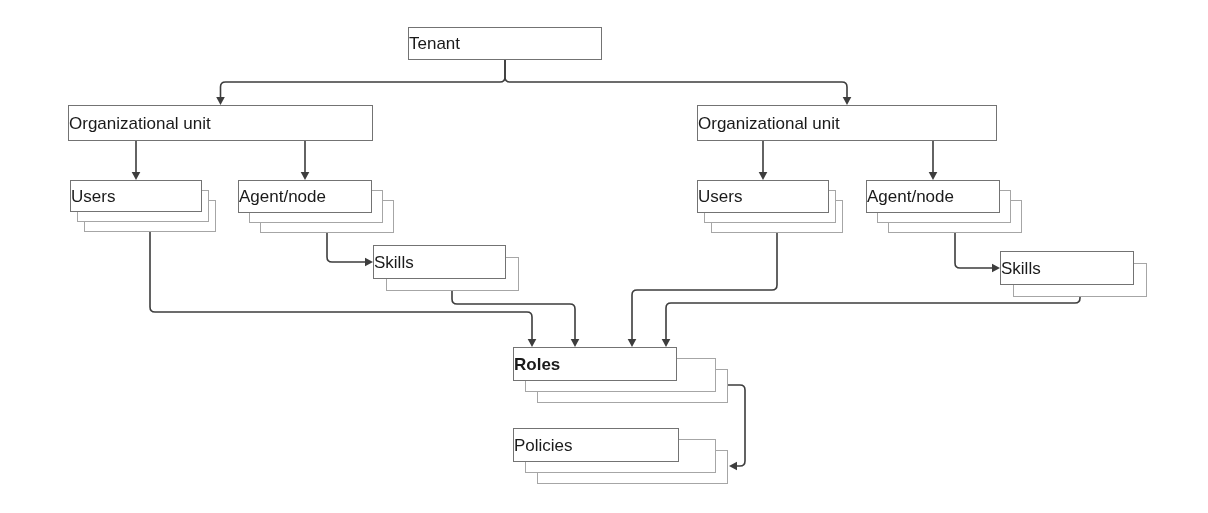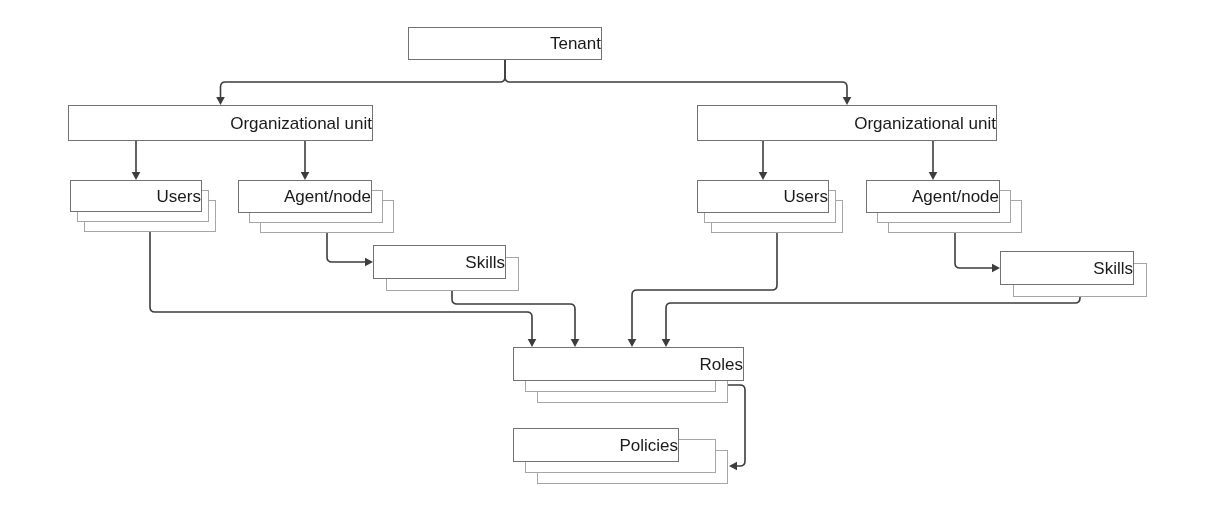--- a/index.html
+++ b/index.html
@@ -18,21 +18,21 @@
     overflow:hidden;
   }
   .wires{position:absolute;left:0;top:0;width:1208px;height:513px;}
   .wires path{stroke:var(--connector);stroke-width:1.6;fill:none;}
   .wires polygon{fill:var(--connector);stroke:none;}
   .box,.layer{
     position:absolute;box-sizing:border-box;background:#ffffff;
   }
   .box{
     border:1.5px solid var(--box-border);
-    display:flex;align-items:center;justify-content:flex-end;
+    display:flex;align-items:center;justify-content:flex-start;
     font-size:17px;line-height:1;color:var(--label-text);
     white-space:nowrap;
   }
   .layer{border:1.4px solid var(--stack-layer-border);}
 </style>
 </head>
 <body>
 
 <div class="stage">
 
@@ -131,21 +131,21 @@
     <span>Agent/node</span>
   </div>
 
   <div class="layer" style="left:1013px;top:263px;width:134px;height:34px;"></div>
   <div class="box" style="left:1000px;top:251px;width:134px;height:34px;">
     <span>Skills</span>
   </div>
 
   <div class="layer" style="left:537px;top:369px;width:191px;height:34px;"></div>
   <div class="layer" style="left:525px;top:358px;width:191px;height:34px;"></div>
-  <div class="box" style="left:513px;top:347px;width:231px;height:34px;">
+  <div class="box" style="left:513px;top:347px;width:164px;height:34px;font-weight:bold;">
     <span>Roles</span>
   </div>
 
   <div class="layer" style="left:537px;top:450px;width:191px;height:34px;"></div>
   <div class="layer" style="left:525px;top:439px;width:191px;height:34px;"></div>
   <div class="box" style="left:513px;top:428px;width:166px;height:34px;">
     <span>Policies</span>
   </div>
 
 </div>

